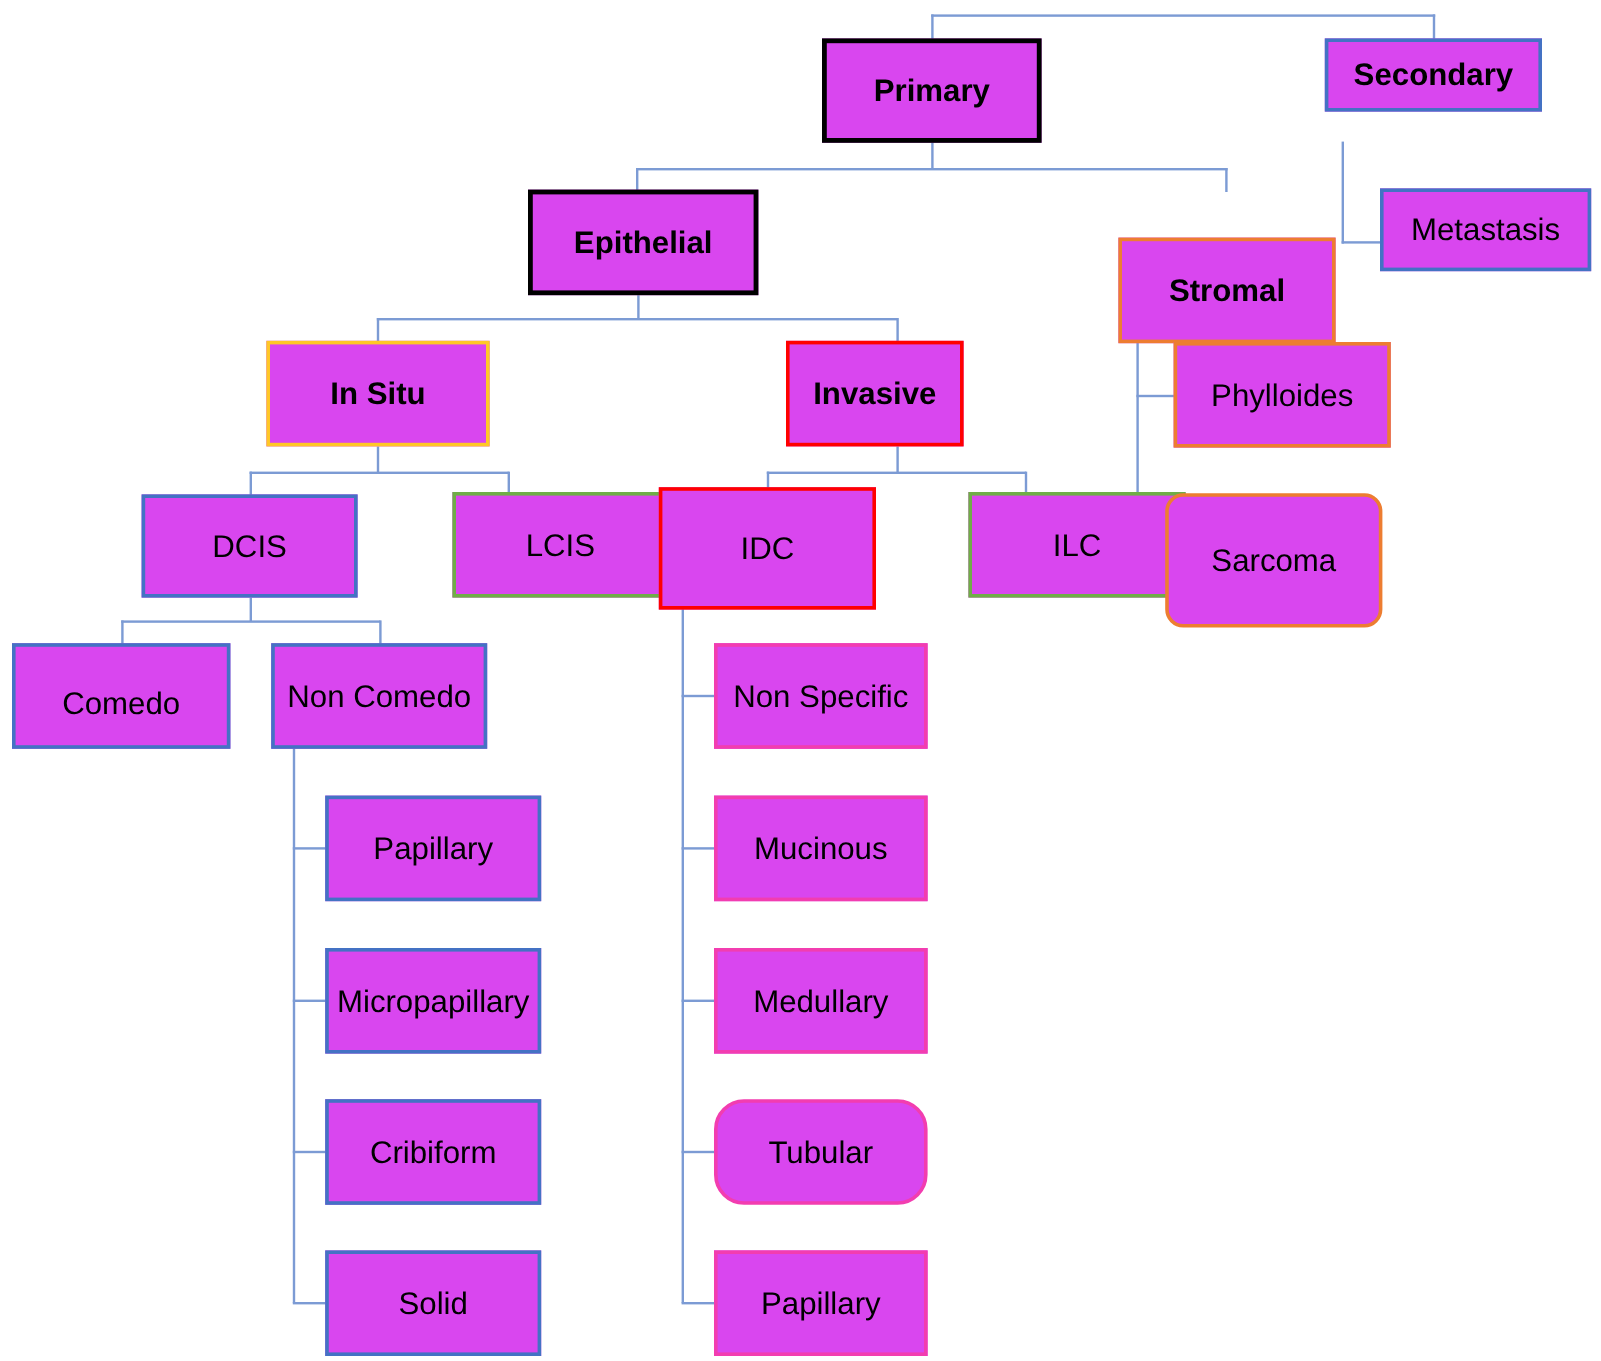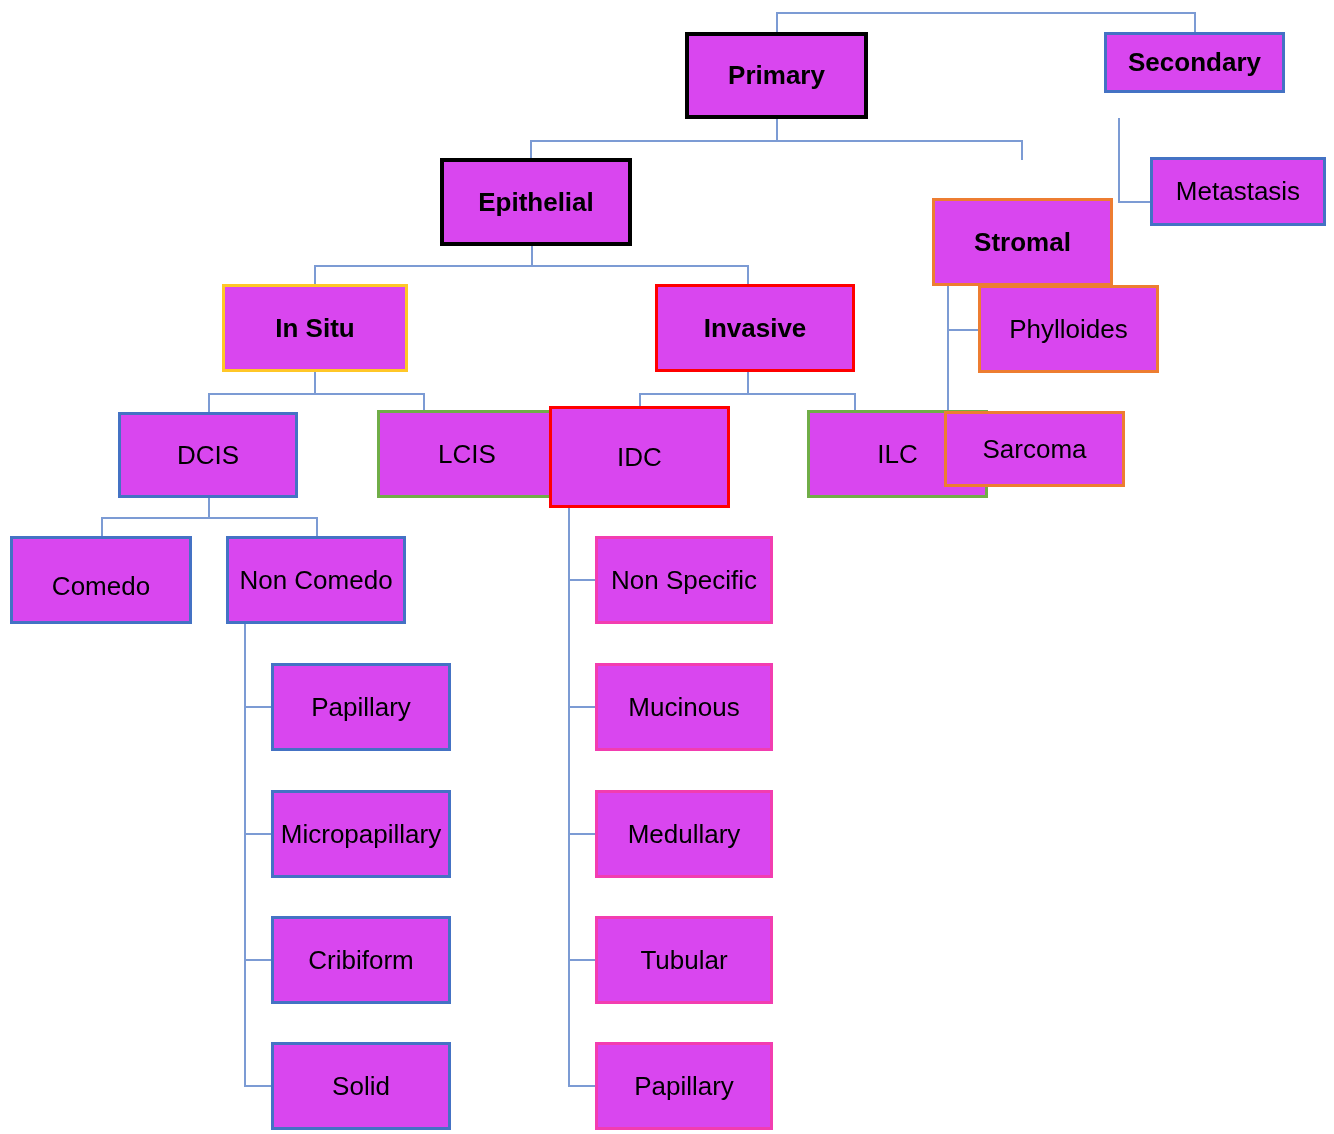--- a/index.html
+++ b/index.html
@@ -112,39 +112,39 @@
       </div>
       <div class="node bw-med c-orange" style="left: 932px; top: 158px; width: 181px; height: 88px; margin-top: 40px;">
         <span class="label t-bold" style="font-size: 26px;">Stromal</span>
       </div>
       <div class="node bw-med c-blue" style="left: 1150px; top: 157px; width: 176px; height: 69px;">
         <span class="label t-reg" style="font-size: 26px;">Metastasis</span>
       </div>
       <div class="node bw-med c-yellow" style="left: 222px; top: 284px; width: 186px; height: 88px;">
         <span class="label t-bold" style="font-size: 26px;">In Situ</span>
       </div>
-      <div class="node bw-med c-red" style="left: 655px; top: 284px; width: 200px; height: 88px;">
+      <div class="node bw-med c-red" style="left: 655px; top: 284px; width: 148px; height: 88px;">
         <span class="label t-bold" style="font-size: 26px;">Invasive</span>
       </div>
       <div class="node bw-med c-orange" style="left: 978px; top: 285px; width: 181px; height: 88px;">
         <span class="label t-reg" style="font-size: 26px;">Phylloides</span>
       </div>
       <div class="node bw-med c-blue" style="left: 118px; top: 412px; width: 180px; height: 86px;">
         <span class="label t-reg" style="font-size: 26px;">DCIS</span>
       </div>
       <div class="node bw-med c-green" style="left: 333px; top: 410px; width: 180px; height: 88px;">
         <span class="label t-reg" style="font-size: 26px;">LCIS</span>
       </div>
       <div class="node bw-med c-red" style="left: 549px; top: 406px; width: 181px; height: 102px;">
         <span class="label t-reg" style="font-size: 26px;">IDC</span>
       </div>
       <div class="node bw-med c-green" style="left: 763px; top: 410px; width: 181px; height: 88px;">
         <span class="label t-reg" style="font-size: 26px;">ILC</span>
       </div>
-      <div class="node bw-med c-orange" style="left: 944px; top: 411px; width: 181px; height: 76px;">
+      <div class="node bw-med c-orange" style="left: 971px; top: 411px; width: 181px; height: 112px; border-radius: 15px;">
         <span class="label t-reg" style="font-size: 26px;">Sarcoma</span>
       </div>
       <div class="node bw-med c-blue" style="left: 10px; top: 536px; width: 182px; height: 88px;">
         <span class="label t-reg" style="font-size: 26px; margin-top: 12px;">Comedo</span>
       </div>
       <div class="node bw-med c-blue" style="left: 226px; top: 536px; width: 180px; height: 88px;">
         <span class="label t-reg" style="font-size: 26px;">Non Comedo</span>
       </div>
       <div class="node bw-med c-magenta" style="left: 595px; top: 536px; width: 178px; height: 88px;">
         <span class="label t-reg" style="font-size: 26px;">Non Specific</span>
@@ -157,21 +157,21 @@
       </div>
       <div class="node bw-med c-blue" style="left: 271px; top: 790px; width: 180px; height: 88px;">
         <span class="label t-reg" style="font-size: 26px;">Micropapillary</span>
       </div>
       <div class="node bw-med c-magenta" style="left: 595px; top: 790px; width: 178px; height: 88px;">
         <span class="label t-reg" style="font-size: 26px;">Medullary</span>
       </div>
       <div class="node bw-med c-blue" style="left: 271px; top: 916px; width: 180px; height: 88px;">
         <span class="label t-reg" style="font-size: 26px;">Cribiform</span>
       </div>
-      <div class="node bw-med c-magenta" style="left: 595px; top: 916px; width: 178px; height: 88px;">
+      <div class="node bw-med c-magenta" style="left: 595px; top: 916px; width: 178px; height: 88px; border-radius: 25px;">
         <span class="label t-reg" style="font-size: 26px;">Tubular</span>
       </div>
       <div class="node bw-med c-blue" style="left: 271px; top: 1042px; width: 180px; height: 88px;">
         <span class="label t-reg" style="font-size: 26px;">Solid</span>
       </div>
       <div class="node bw-med c-magenta" style="left: 595px; top: 1042px; width: 178px; height: 88px;">
         <span class="label t-reg" style="font-size: 26px;">Papillary</span>
       </div>
     </div>
 </div>

